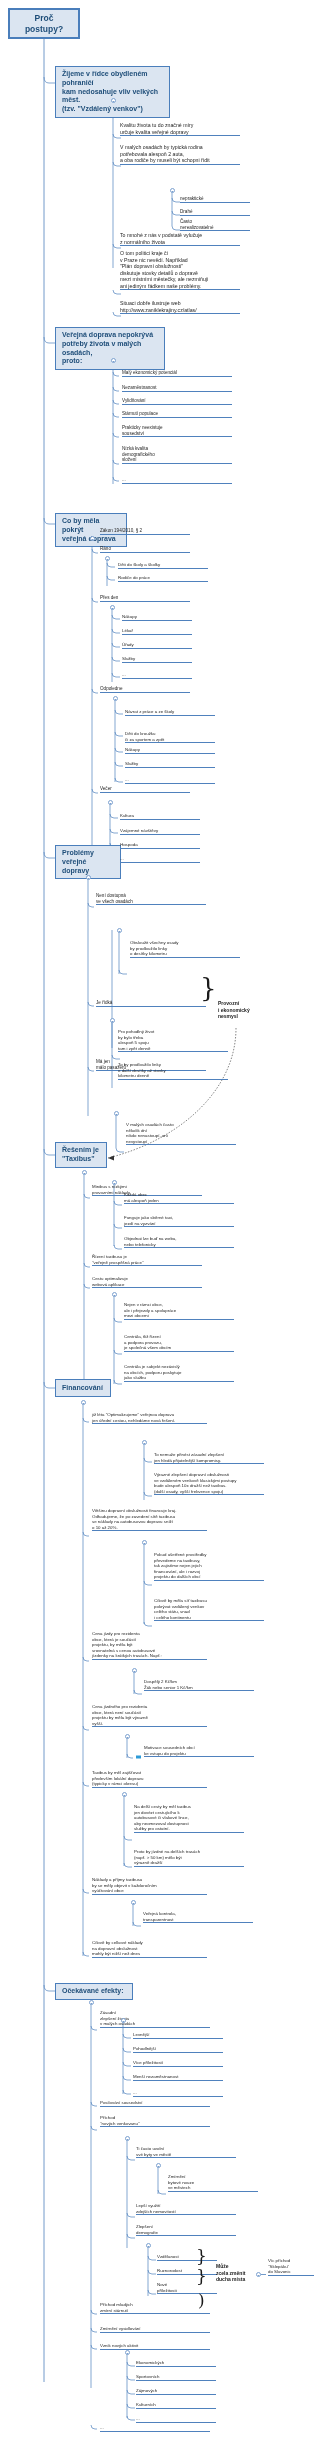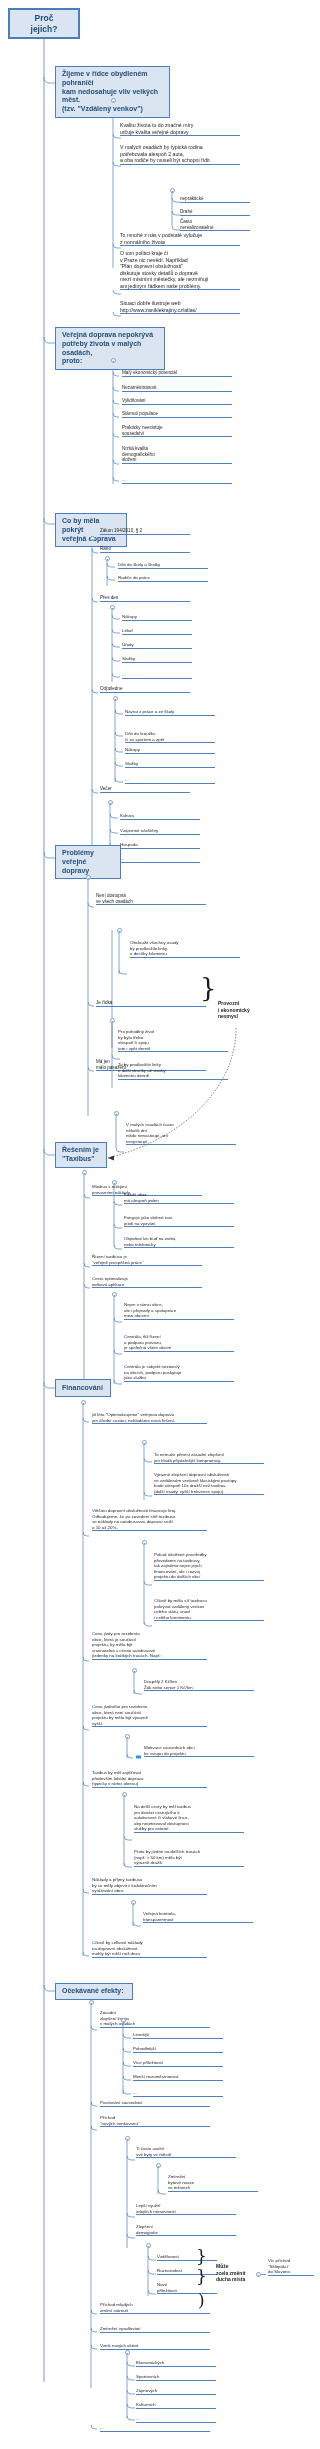--- a/index.html
+++ b/index.html
@@ -199,21 +199,21 @@
       <path d="M261 2274.5 L266 2274.5" fill="none" stroke="#4f81bd" stroke-width="0.8"></path>
       <path d="M127 2352 L127 2418" fill="none" stroke="#4f81bd" stroke-width="0.7"></path>
       <path d="M127 2362 Q127 2366 131 2366 L135 2366" fill="none" stroke="#4f81bd" stroke-width="0.7"></path>
       <path d="M127 2376 Q127 2380 131 2380 L135 2380" fill="none" stroke="#4f81bd" stroke-width="0.7"></path>
       <path d="M127 2390 Q127 2394 131 2394 L135 2394" fill="none" stroke="#4f81bd" stroke-width="0.7"></path>
       <path d="M127 2404 Q127 2408 131 2408 L135 2408" fill="none" stroke="#4f81bd" stroke-width="0.7"></path>
       <path d="M127 2416 Q127 2420 131 2420 L135 2420" fill="none" stroke="#4f81bd" stroke-width="0.7"></path>
     </svg>
 <div class="box root" style="left: 8px; top: 8px; width: 72px; min-height: 30px;">
       <span style="white-space: pre-line; width: 100%;">Proč
-jejich?</span>
+postupy?</span>
     </div>
     <div class="box branch" style="left: 55px; top: 66px; width: 115px; min-height: 34px;">
       <span style="white-space: pre-line; width: 100%;">Žijeme v řídce obydleném pohraničí
 kam nedosahuje vliv velkých měst.
 (tzv. "Vzdálený venkov")</span>
     </div>
     <div class="box branch" style="left: 55px; top: 327px; width: 110px; min-height: 32px;">
       <span style="white-space: pre-line; width: 100%;">Veřejná doprava nepokrývá
 potřeby života v malých osadách,
 proto:</span>

